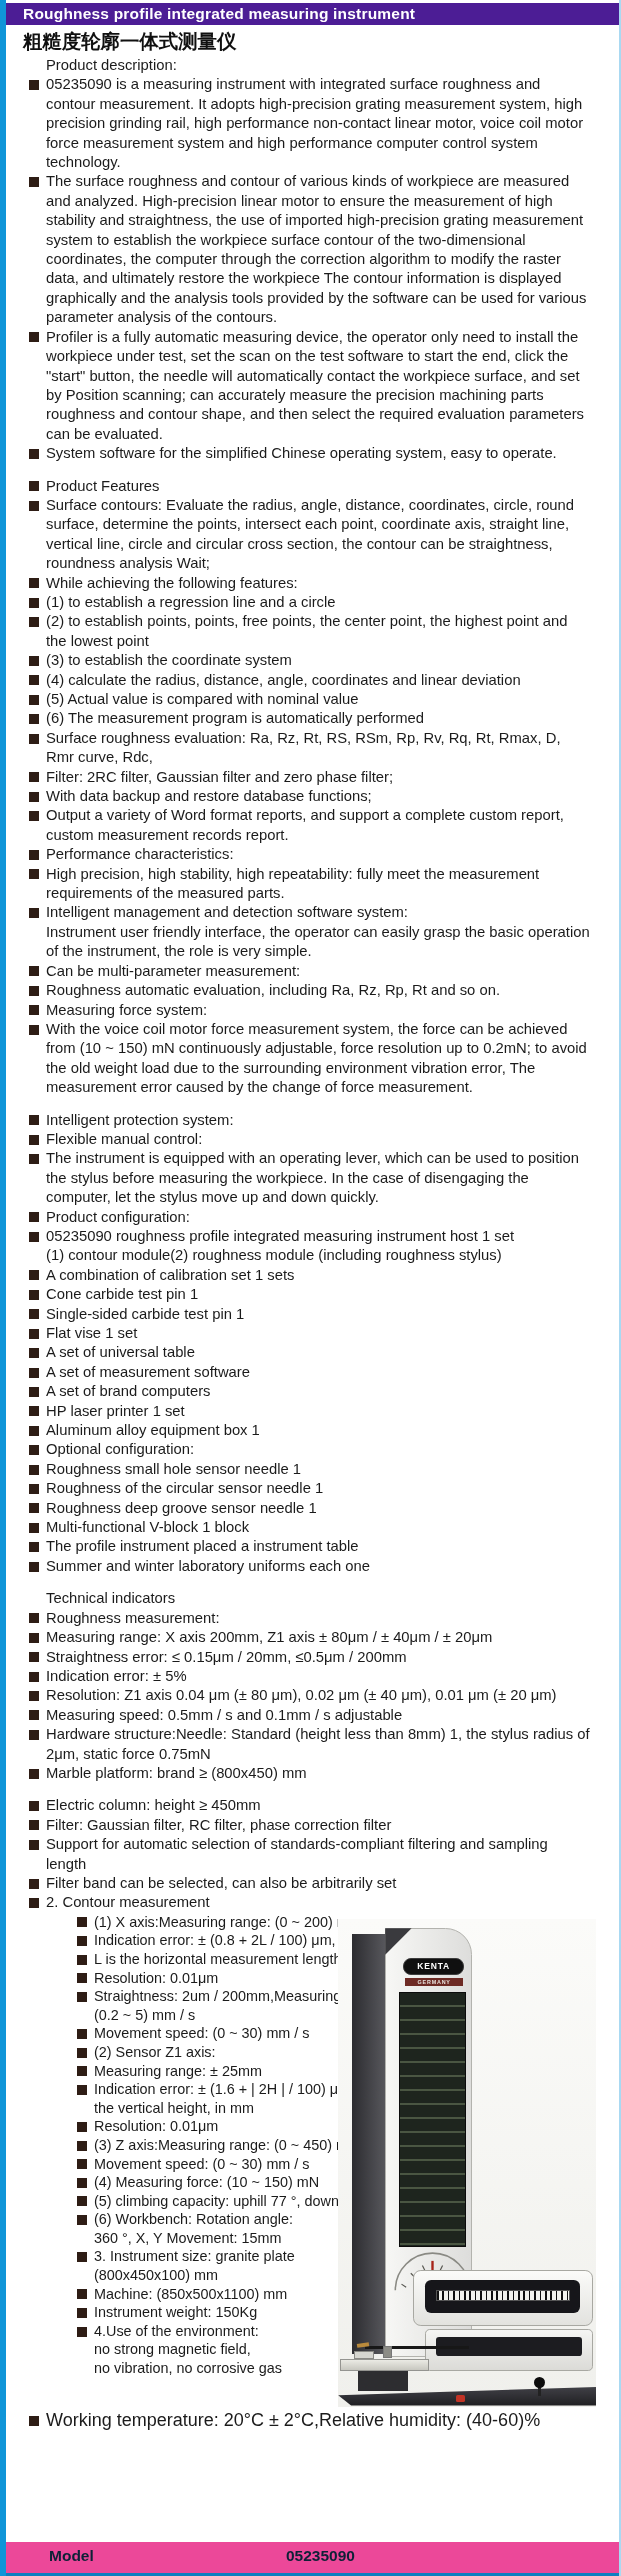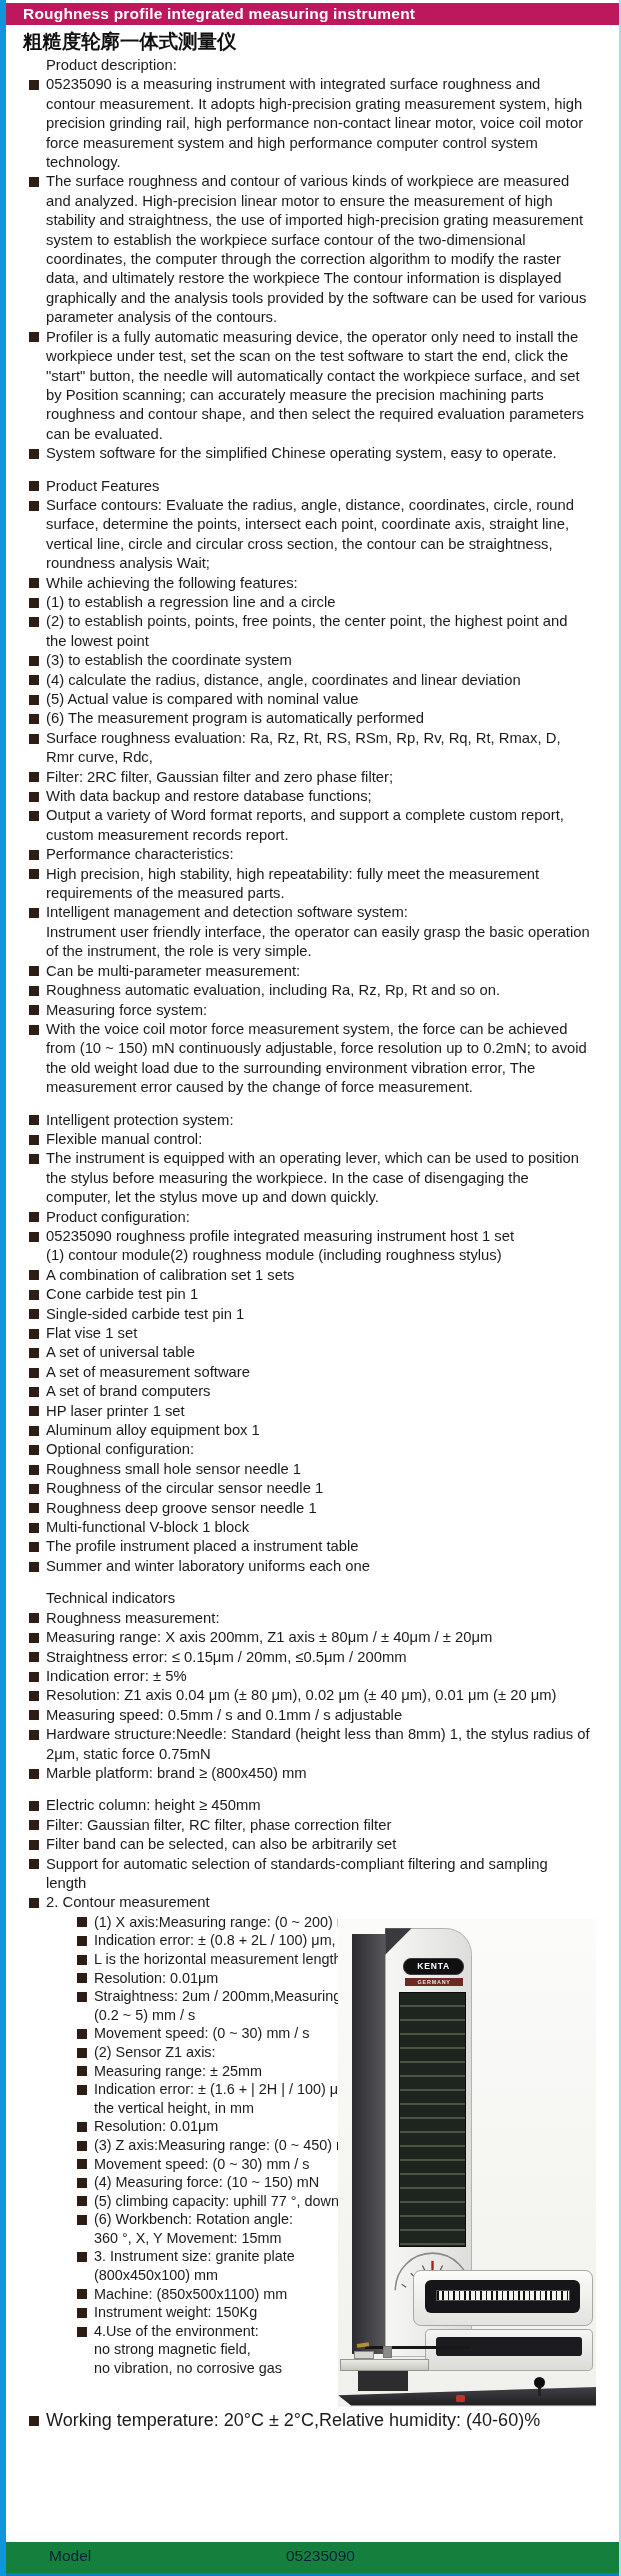--- a/index.html
+++ b/index.html
@@ -3,21 +3,21 @@
 <meta charset="utf-8">
 <style>
   html,body{margin:0;padding:0;background:#ffffff;}
   .page{
     position:relative;width:622px;height:2576px;box-sizing:border-box;
     background:#ffffff;overflow:hidden;
     border-left:6.2px solid #1095d8;border-right:3.9px solid #a9d9f2;
     font-family:"Liberation Sans","DejaVu Sans",sans-serif;color:#1b1b1b;
   }
   .header-bar{
-    position:absolute;top:3.1px;left:0;right:0;height:22px;background:#be185d;
+    position:absolute;top:3.1px;left:0;right:0;height:22px;background:#4c1d95;
   }
   .header-bar .title{
     display:block;padding-left:17px;line-height:21px;font-size:15.5px;font-weight:bold;color:#ffffff;
     letter-spacing:0.2px;
   }
   .cn-title{
     position:absolute;top:28px;left:17px;font-size:19.4px;font-weight:600;color:#101010;
   }
   .content{
     position:absolute;top:56px;left:23px;width:561px;
@@ -27,22 +27,22 @@
     position:absolute;left:0;top:4.7px;width:10px;height:10px;background:#2e1d15;
   }
   .li.gap{margin-top:13px;}
   .tech-row{position:relative;min-height:497px;}
   .tech-col{width:365px;}
   .tech-col .li{font-size:14.4px;line-height:18.6px;white-space:nowrap;margin-left:48px;}
   .tail .li{font-size:18px;line-height:19.4px;margin-top:1.6px;}
 
   
   .footer-bar{
-    position:absolute;left:0;right:0;bottom:0;height:31px;background:#15803d;
-    border-bottom:3.1px solid #0d7fc0;box-sizing:content-box;
+    position:absolute;left:0;right:0;bottom:0;height:31px;background:#ec4899;
+    border-bottom:3.1px solid #0d7fc0;box-sizing:content-box;font-weight:bold;
   }
   .footer-bar .model-label{
     position:absolute;left:43px;top:5.4px;font-size:15.5px;color:#0e2137;
   }
   .footer-bar .model-value{
     position:absolute;left:280px;top:5.4px;font-size:15.5px;color:#0e2137;
   }
 
   
   .photo{position:absolute;right:-6.2px;top:6.2px;width:258px;height:488px;}
@@ -326,25 +326,25 @@
         <div class="li gap">
           <span class="bullet"></span>
           <span class="txt">Electric column: height ≥ 450mm</span>
         </div>
         <div class="li">
           <span class="bullet"></span>
           <span class="txt">Filter: Gaussian filter, RC filter, phase correction filter</span>
         </div>
         <div class="li">
           <span class="bullet"></span>
+          <span class="txt">Support for automatic selection of standards-compliant filtering and sampling length</span>
+        </div>
+        <div class="li">
+          <span class="bullet"></span>
           <span class="txt">Filter band can be selected, can also be arbitrarily set</span>
-        </div>
-        <div class="li">
-          <span class="bullet"></span>
-          <span class="txt">Support for automatic selection of standards-compliant filtering and sampling length</span>
         </div>
         <div class="li">
           <span class="bullet"></span>
           <span class="txt">2. Contour measurement</span>
         </div>
       </div>
 
     <div class="tech-row">
       <div class="tech-col">
 

